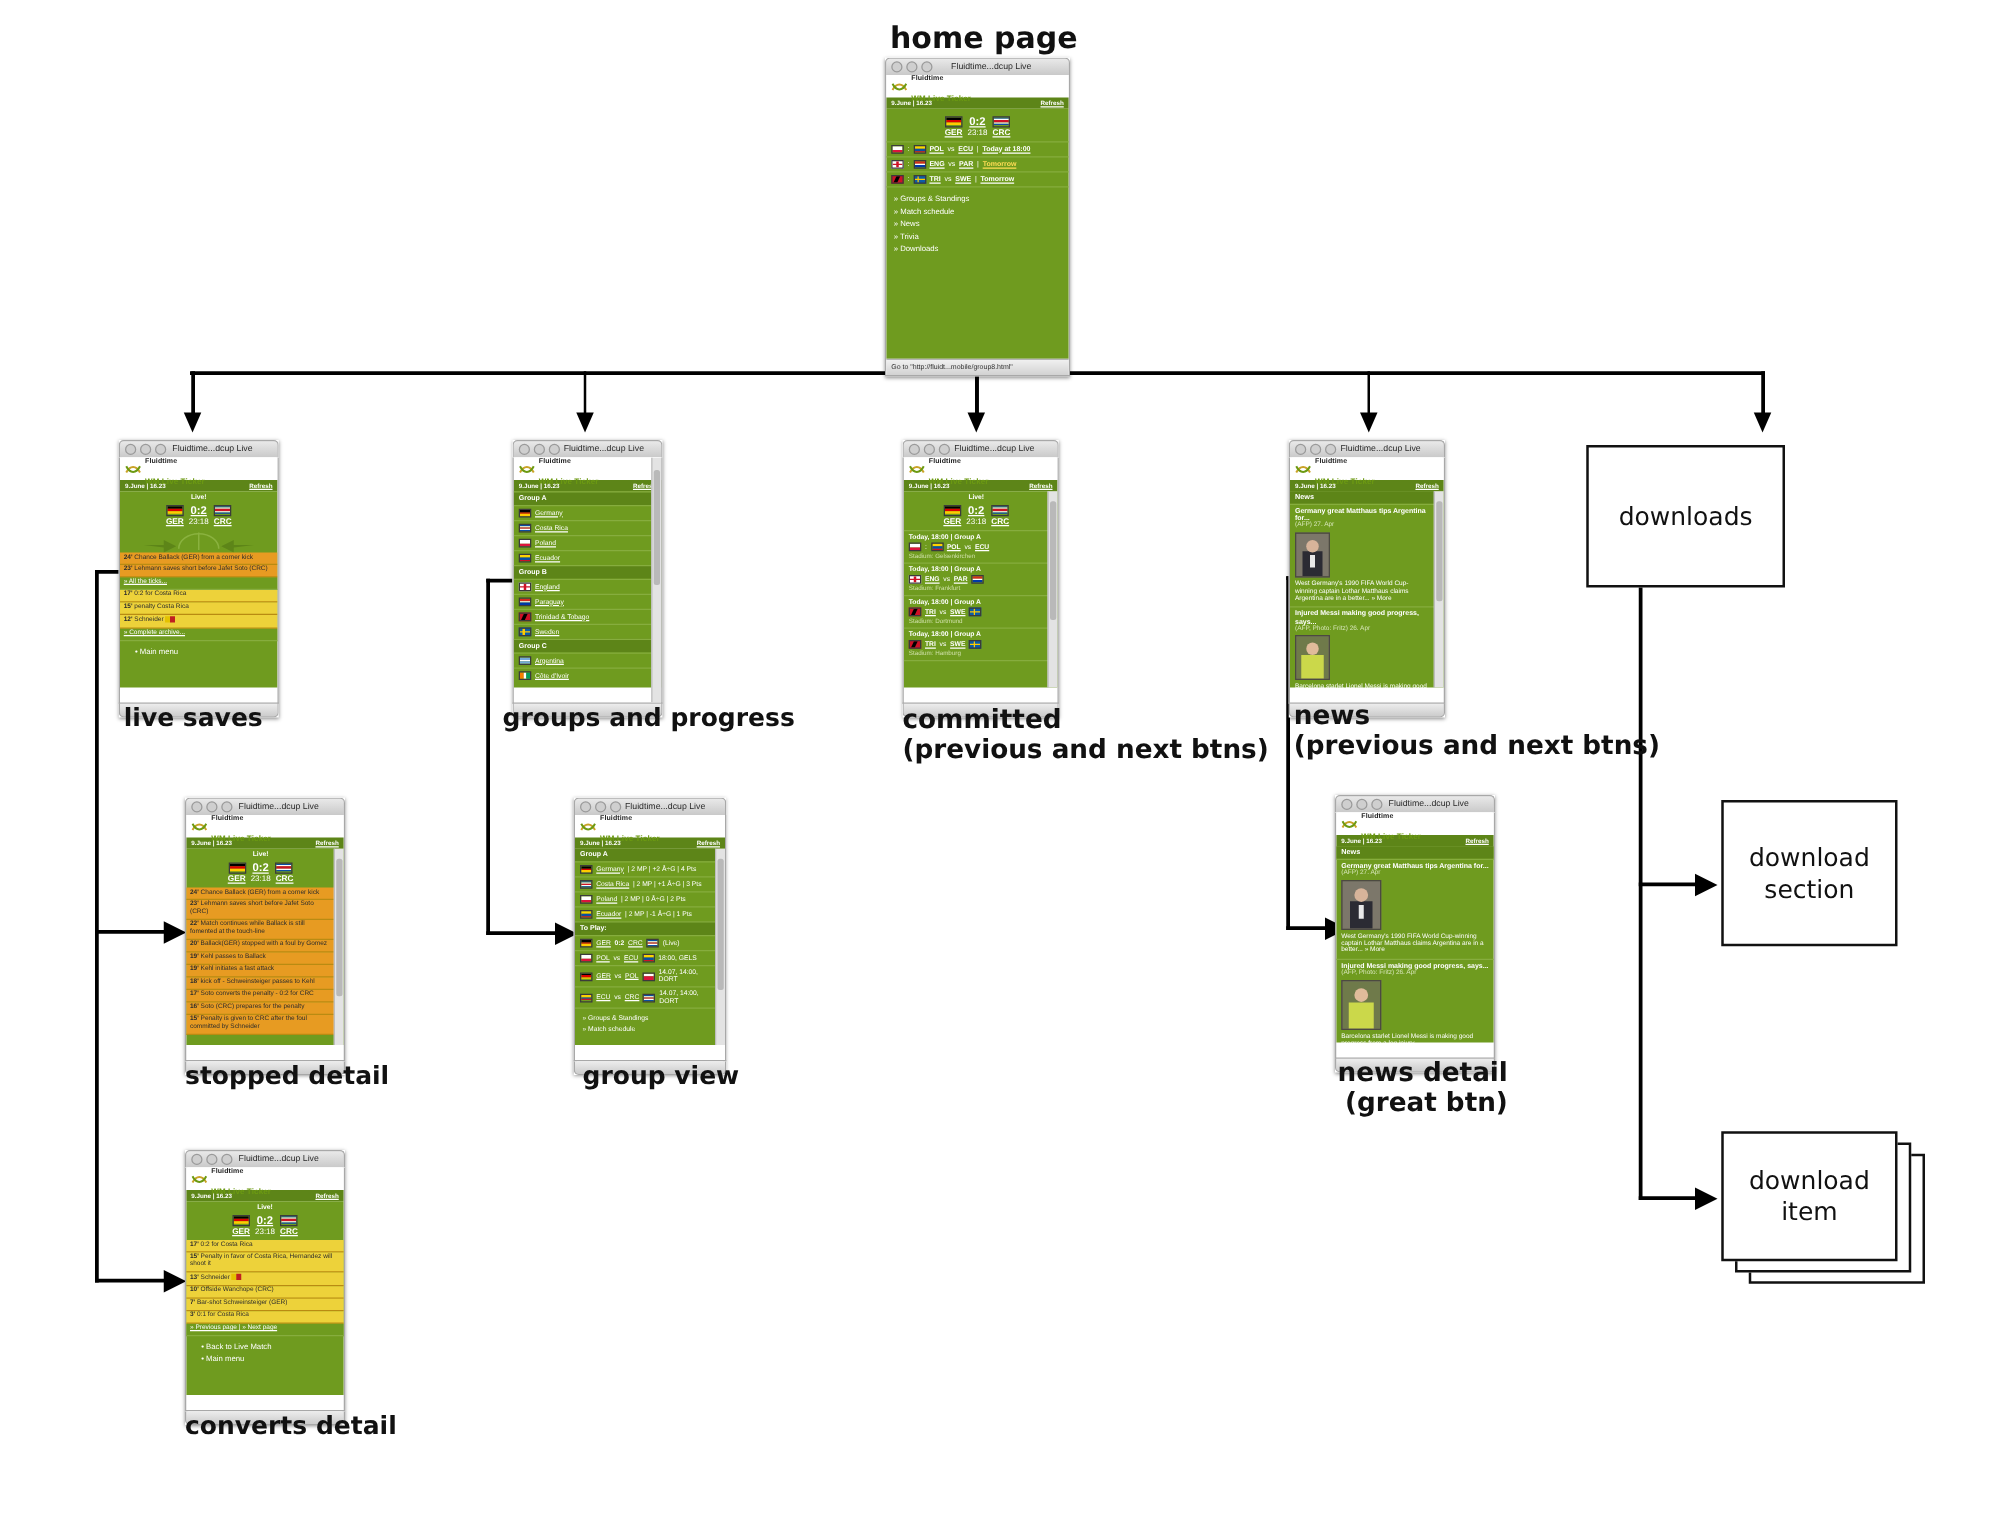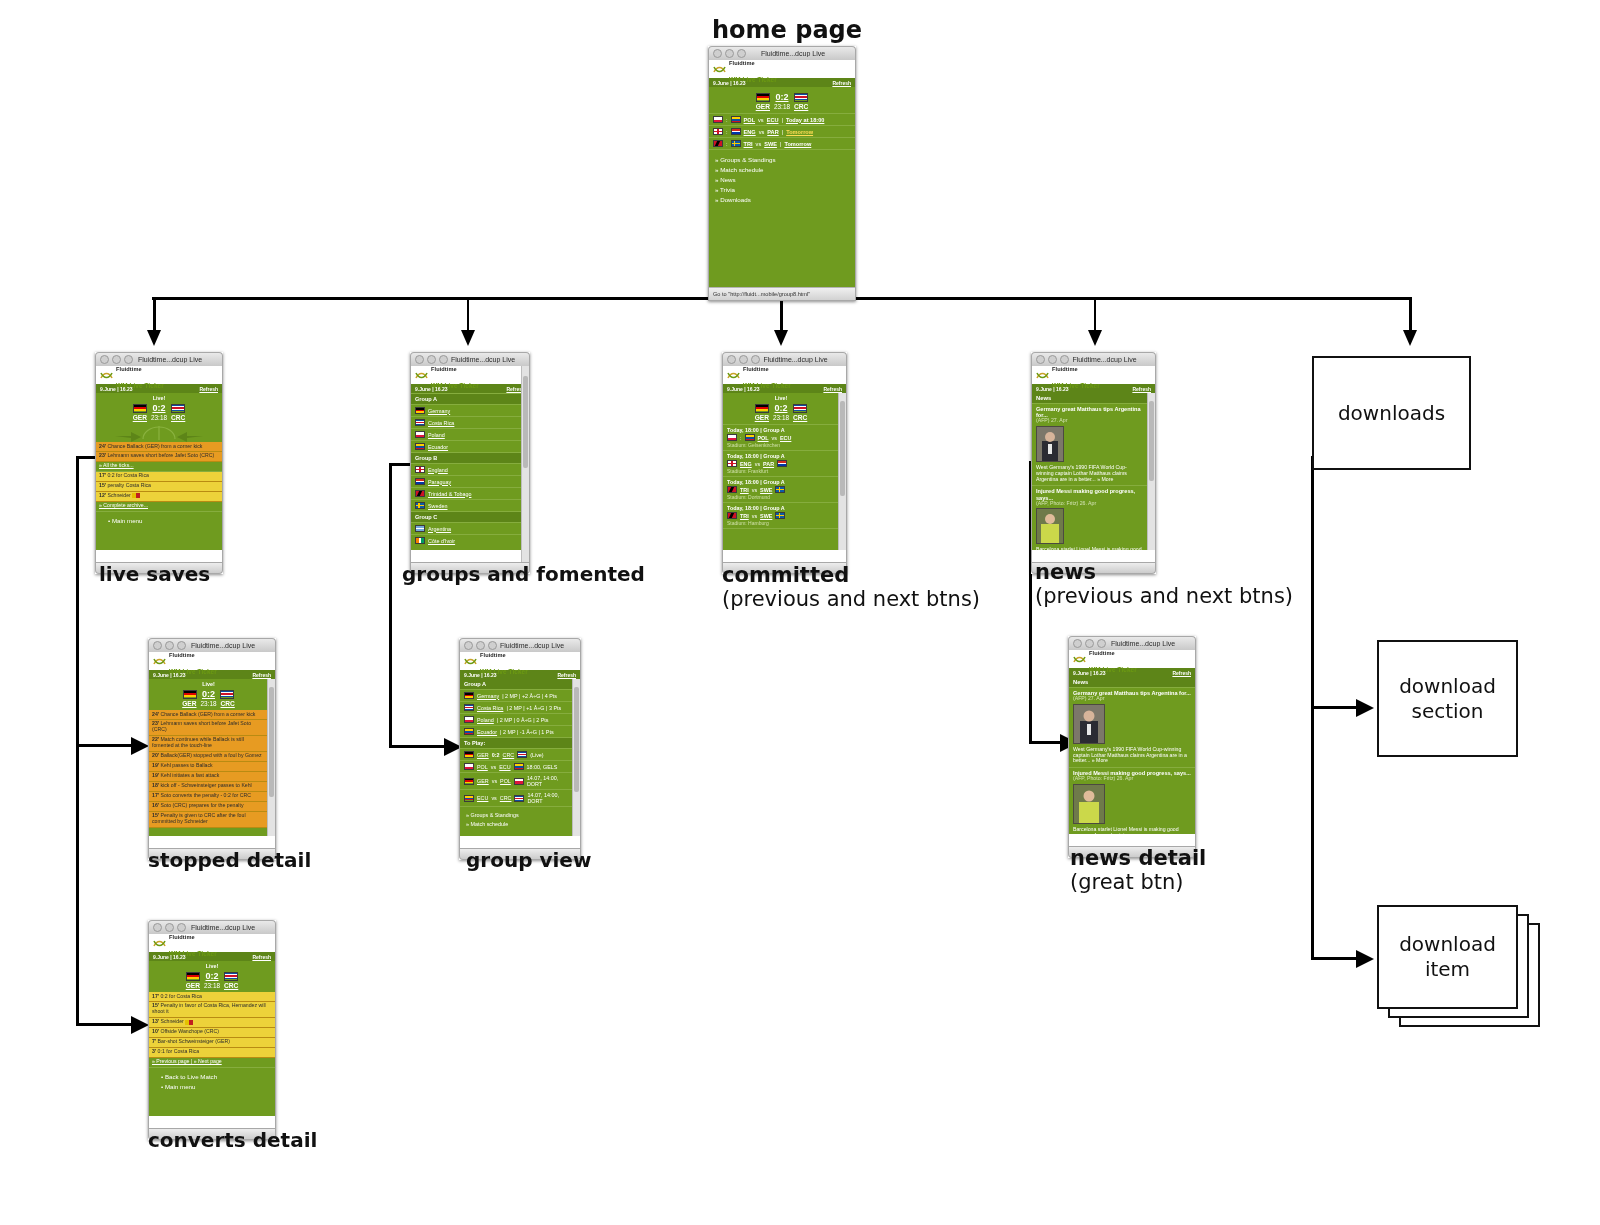--- a/index.html
+++ b/index.html
@@ -1,21 +1,21 @@
 <!DOCTYPE html>
 <html><head>
 <meta charset="utf-8">
 <style>
   html,body{margin:0;padding:0;background:#fff;}
   body{width:1600px;height:1225px;position:relative;font-family:"Liberation Sans",sans-serif;overflow:hidden;}
   .stage{position:absolute;left:0;top:0;width:1600px;height:1225px;}
 
   
   .flow-label{position:absolute;font-family:"DejaVu Sans",sans-serif;font-weight:bold;color:#111;white-space:nowrap;}
-  .flow-sub{font-weight:normal;display:block;}
+  .flow-sub{font-weight:bold;display:block;text-align:right;}
 
   
   .ln{position:absolute;background:#000;}
   .arrow-d{position:absolute;width:0;height:0;border-left:7px solid transparent;border-right:7px solid transparent;border-top:16px solid #000;}
   .arrow-r{position:absolute;width:0;height:0;border-top:9px solid transparent;border-bottom:9px solid transparent;border-left:18px solid #000;}
 
   
   .pbox{position:absolute;border:2px solid #111;background:#fff;display:flex;align-items:center;justify-content:center;text-align:center;font-family:"DejaVu Sans",sans-serif;font-size:20px;color:#111;line-height:1.25;z-index:3;}
   .pstack{position:absolute;z-index:2;}
   .pstack .sh{position:absolute;border:2px solid #111;background:#fff;}
@@ -429,21 +429,21 @@
           </div>
         <div class="scrollcol">
             <div class="scrollthumb" style="top:10px;height:92px;"></div>
           </div>
       </div>
     </div>
     <div class="winfoot">
         <span class="grip"></span>
       </div>
   </div>
-  <div class="flow-label" style="left:402px;top:562px;font-size:20px;">groups and fomented</div>
+  <div class="flow-label" style="left:402px;top:562px;font-size:20px;">groups and progress</div>
 
   <div class="win" style="left:722px;top:352px;width:125px;">
     <div class="titlebar">
       <span class="dot"></span>
         <span class="dot"></span>
         <span class="dot"></span>
       <span class="wtitle">Fluidtime...dcup Live</span>
     </div>
     <div class="winbody" style="height:196px;">
       <div class="brandbar">
@@ -620,21 +620,21 @@
     </div>
     <div class="winfoot">
         <span class="grip"></span>
       </div>
   </div>
   <div class="flow-label" style="left:1035px;top:560px;font-size:21px;">
     <span>news</span>
     <span class="flow-sub">(previous and next btns)</span>
   </div>
 
-  <div class="pbox" style="left:1312px;top:356px;width:155px;height:110px;">
+  <div class="pbox" style="left:1269px;top:356px;width:155px;height:110px;">
     <span>downloads</span>
   </div>
 
   <div class="win" style="left:148px;top:638px;width:128px;">
     <div class="titlebar">
       <span class="dot"></span>
         <span class="dot"></span>
         <span class="dot"></span>
       <span class="wtitle">Fluidtime...dcup Live</span>
     </div>

